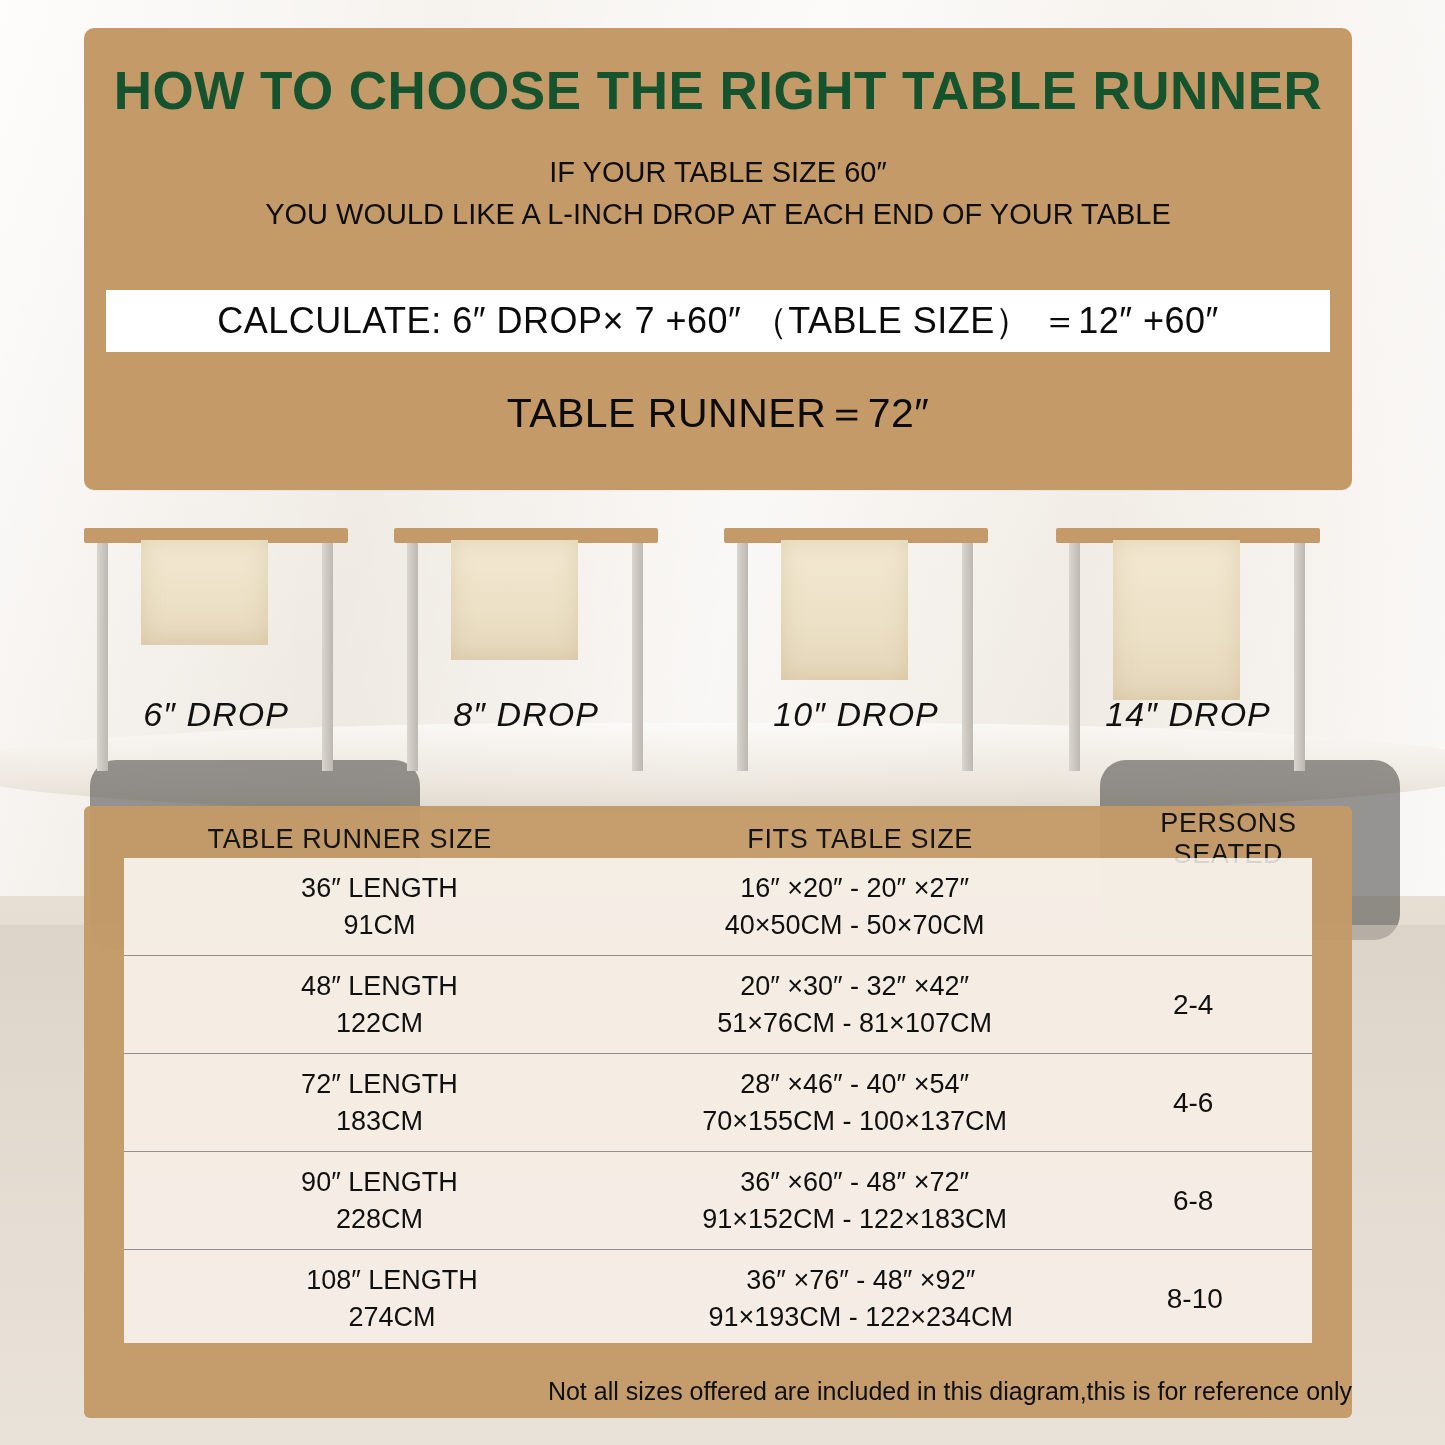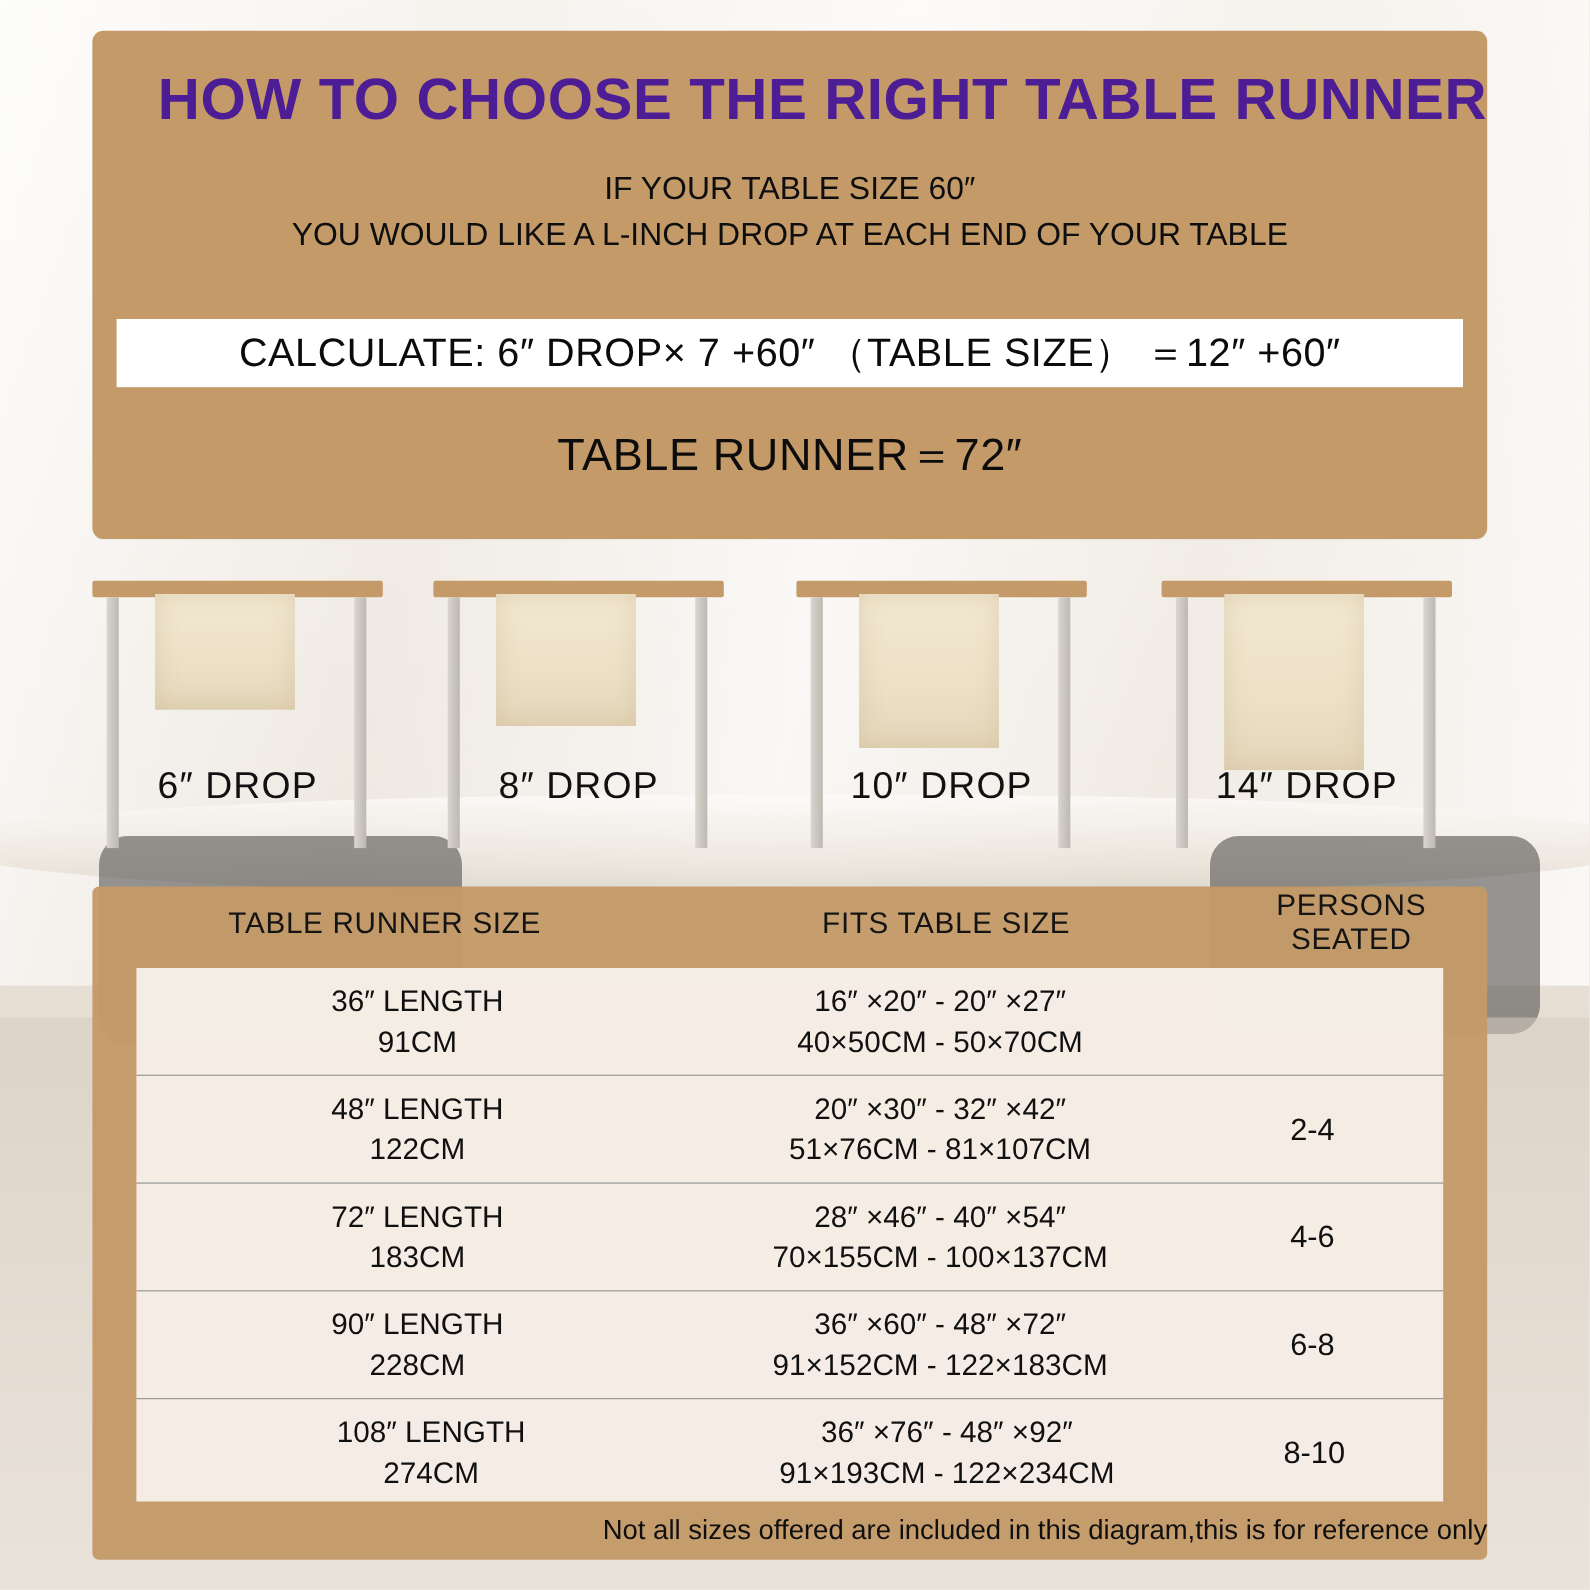--- a/index.html
+++ b/index.html
@@ -63,25 +63,25 @@
     top: 28px;
     width: 1268px;
     height: 462px;
     background: #c49a68;
     border-radius: 10px;
     box-shadow: 0 1px 0 rgba(0,0,0,.04);
   }
   .title {
     margin: 0;
     padding-top: 32px;
-    text-align: right;
+    text-align: center;
     font-size: 53px;
     font-weight: bold;
     letter-spacing: .5px;
-    color: #4c1d95;
+    color: #14532d;
     white-space: nowrap;
   }
   .sub {
     text-align: center;
     color: #0e0e0e;
     font-size: 29px;
     line-height: 1.45;
     margin-top: 30px;
   }
   .calc-bar {
@@ -155,20 +155,21 @@
   .drop-label {
     position: absolute;
     left: 0;
     width: 264px;
     top: 175px;
     text-align: center;
     font-size: 34px;
     color: #111;
     letter-spacing: 1px;
     white-space: nowrap;
+    font-style: italic;
   }
 
   
   .table-panel {
     position: absolute;
     left: 84px;
     top: 806px;
     width: 1268px;
     height: 612px;
     background: rgba(196,154,104,.96);
@@ -185,21 +186,21 @@
     font-size: 27px;
     color: #141414;
     letter-spacing: .6px;
   }
   .col1 { width: 43%; }
   .col2 { width: 37%; }
   .col3 { width: 20%; }
   .t-body {
     position: absolute;
     left: 40px;
-    top: 74px;
+    top: 52px;
     width: 1188px;
     height: 485px;
     background: rgba(255,255,255,.82);
   }
   .t-row {
     display: flex;
     height: 97px;
     border-bottom: 1px solid #8f8f8f;
     align-items: center;
   }

